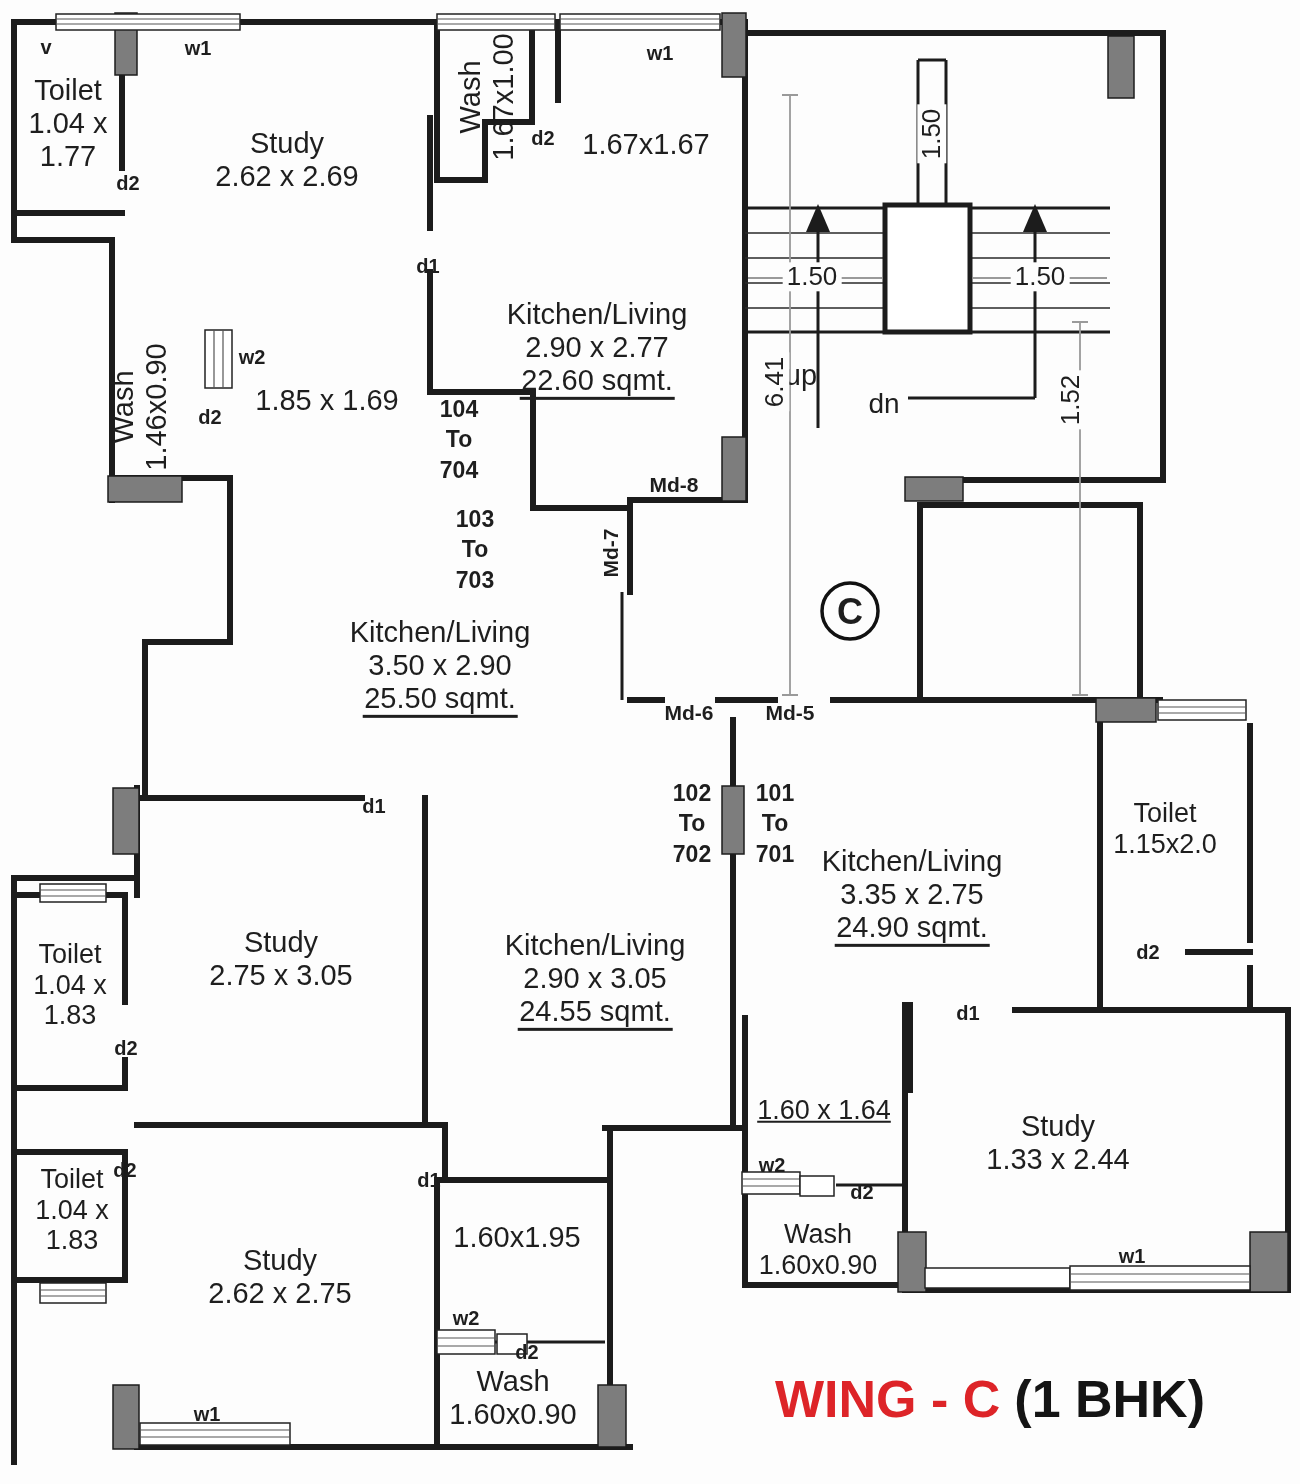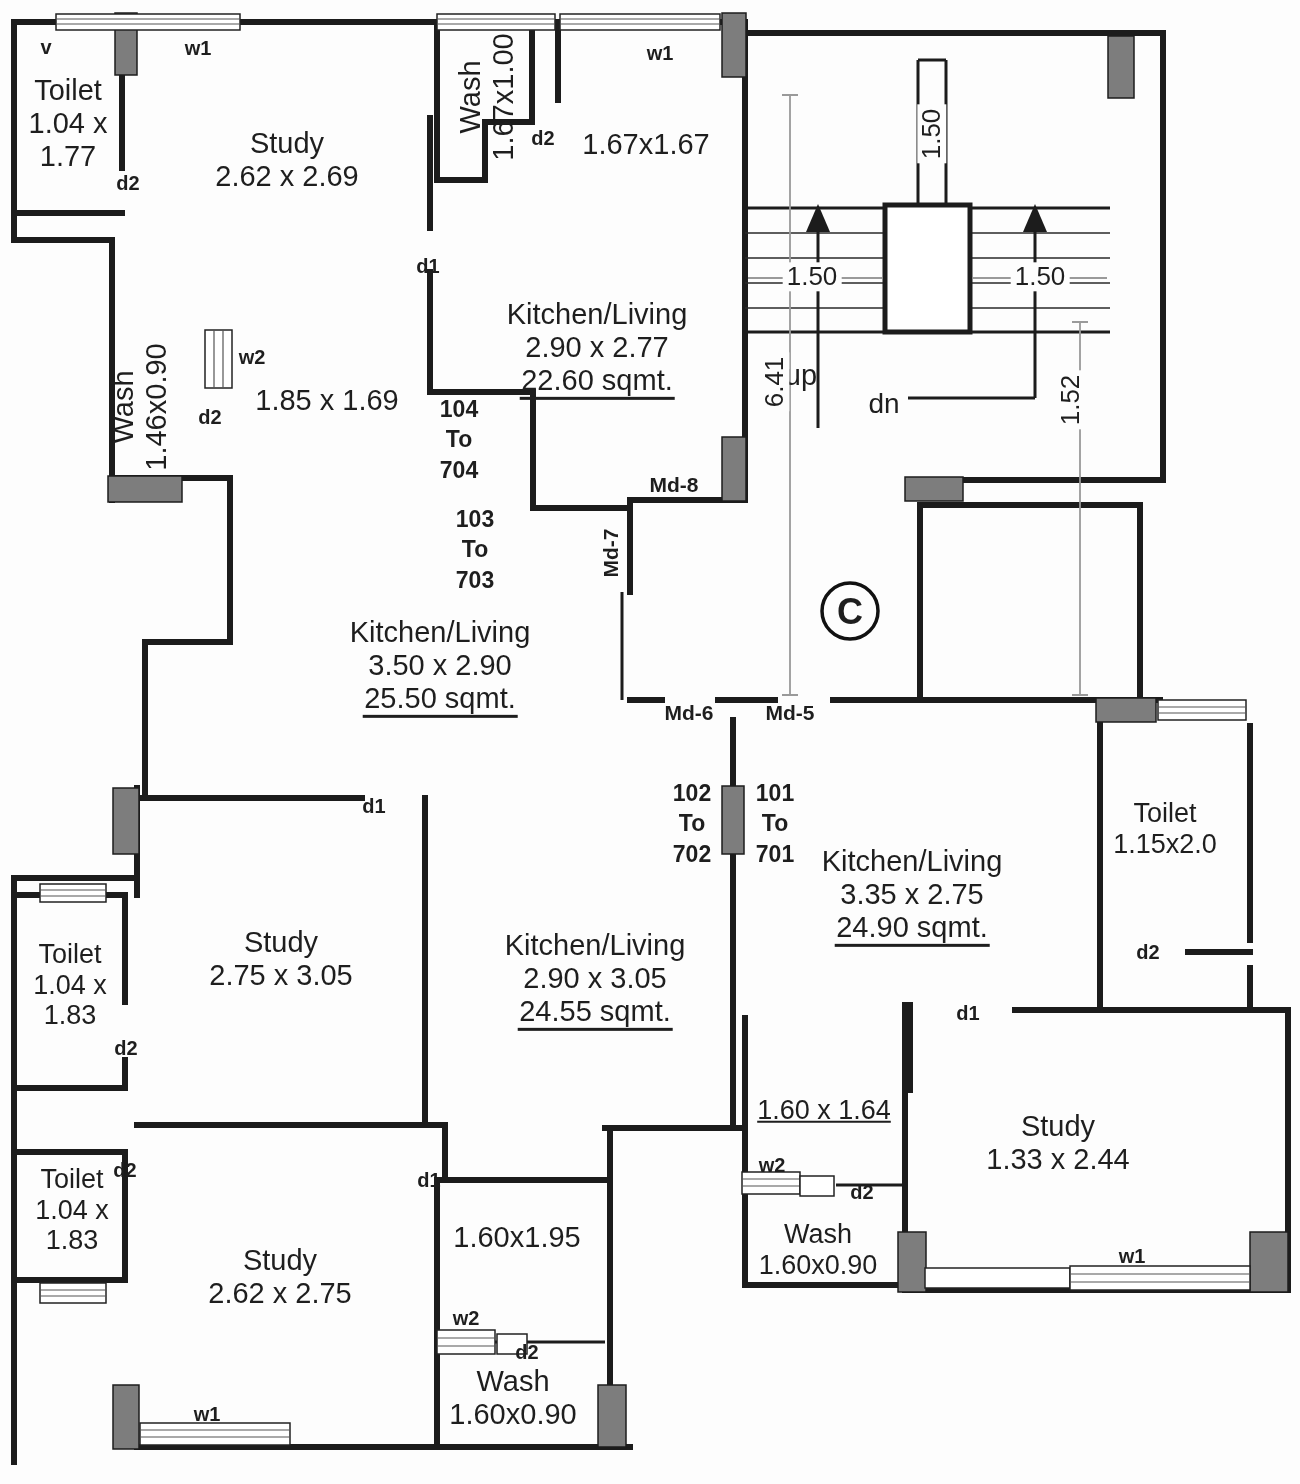--- a/index.html
+++ b/index.html
@@ -265,14 +265,17 @@
   <div class="lbl stxt" style="left:801px;top:375px;font-size:29px;">up</div>
   <div class="lbl stxt" style="left:884px;top:404px;font-size:28px;">dn</div>
   <div class="lbl stxt dimtag" style="left:812px;top:277px;">1.50</div>
   <div class="lbl stxt dimtag" style="left:1040px;top:277px;">1.50</div>
   <div class="lbl stxt rot dimtag" style="left:932px;top:134px;">1.50</div>
   <div class="lbl stxt rot dimtag" style="left:775px;top:382px;">6.41</div>
   <div class="lbl stxt rot dimtag" style="left:1071px;top:400px;">1.52</div>
 
   <div class="lbl cletter" style="left:850px;top:612px;">C</div>
 
+  <div class="lbl title" style="left:990px;top:1399px;">
+    <span class="red">WING - C</span><span class="blk">(1 BHK)</span>
+  </div>
 
 </div>
 
 </body></html>

